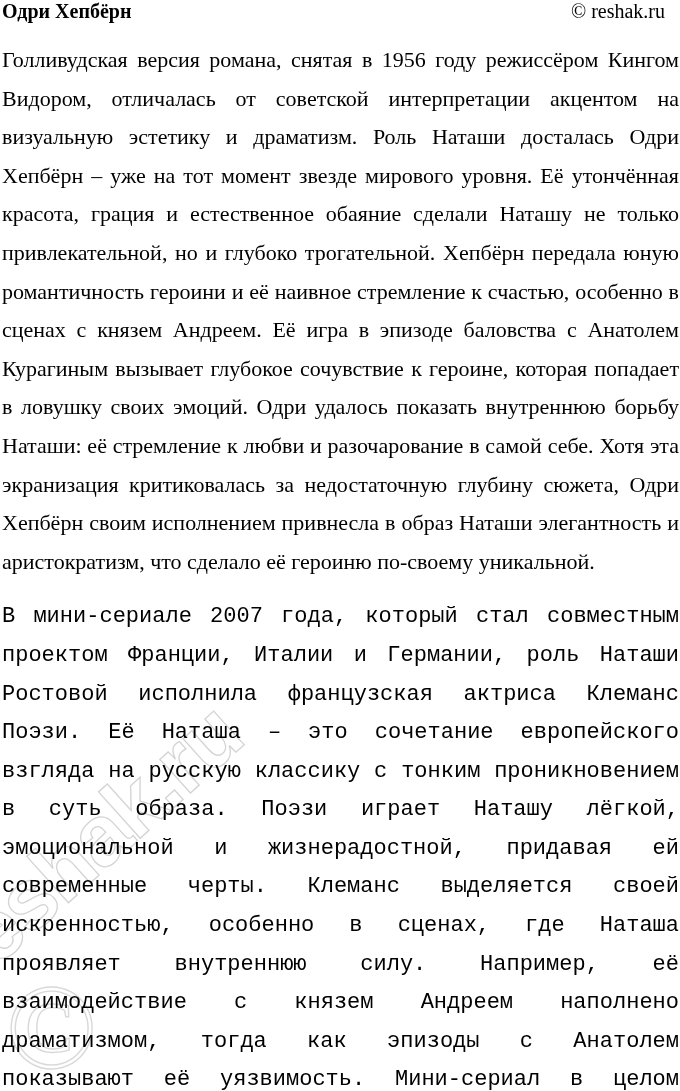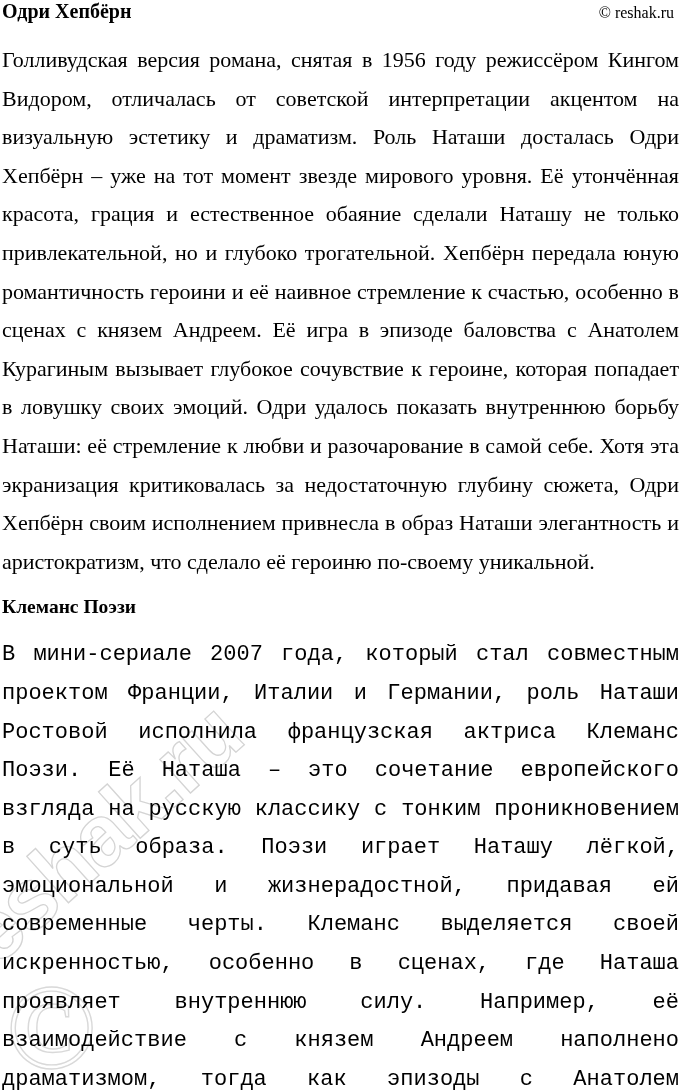--- a/index.html
+++ b/index.html
@@ -74,25 +74,25 @@
     padding: 0;
   }
   .doc-heading {
     font-size: 20px;
     font-weight: 700;
     line-height: 22px;
     margin: 0;
     white-space: nowrap;
   }
   .copyright {
-    font-size: 16px;
+    font-size: 20px;
     font-weight: 400;
     line-height: 22px;
     white-space: nowrap;
-    padding-right: 5px;
+    padding-right: 14px;
   }
 
   .body-par {
     font-size: 22px;
     line-height: 38.6px;
     text-align: justify;
     text-align-last: left;
     margin: 0;
     hyphens: none;
     word-spacing: 0;
@@ -124,18 +124,17 @@
 
   <div class="content">
 
     <div class="header-row">
       <h1 class="doc-heading">Одри Хепбёрн</h1>
       <span class="copyright">© reshak.ru</span>
     </div>
 
     <p class="body-par par-first">Голливудская версия романа, снятая в 1956 году режиссёром Кингом Видором, отличалась от советской интерпретации акцентом на визуальную эстетику и драматизм. Роль Наташи досталась Одри Хепбёрн – уже на тот момент звезде мирового уровня. Её утончённая красота, грация и естественное обаяние сделали Наташу не только привлекательной, но и глубоко трогательной. Хепбёрн передала юную романтичность героини и её наивное стремление к счастью, особенно в сценах с князем Андреем. Её игра в эпизоде баловства с Анатолем Курагиным вызывает глубокое сочувствие к героине, которая попадает в ловушку своих эмоций. Одри удалось показать внутреннюю борьбу Наташи: её стремление к любви и разочарование в самой себе. Хотя эта экранизация критиковалась за недостаточную глубину сюжета, Одри Хепбёрн своим исполнением привнесла в образ Наташи элегантность и аристократизм, что сделало её героиню по-своему уникальной.</p>
 
-    <h2 class="section-heading">Клеманс Поэзи</h2>
 
     <p class="body-par par-after-heading">В мини-сериале 2007 года, который стал совместным проектом Франции, Италии и Германии, роль Наташи Ростовой исполнила французская актриса Клеманс Поэзи. Её Наташа – это сочетание европейского взгляда на русскую классику с тонким проникновением в суть образа. Поэзи играет Наташу лёгкой, эмоциональной и жизнерадостной, придавая ей современные черты. Клеманс выделяется своей искренностью, особенно в сценах, где Наташа проявляет внутреннюю силу. Например, её взаимодействие с князем Андреем наполнено драматизмом, тогда как эпизоды с Анатолем показывают её уязвимость. Мини-сериал в целом получил смешанные отзывы, однако игра Клеманс Поэзи была высоко оценена</p>
 
   </div>
 </div>
 
 </body></html>

